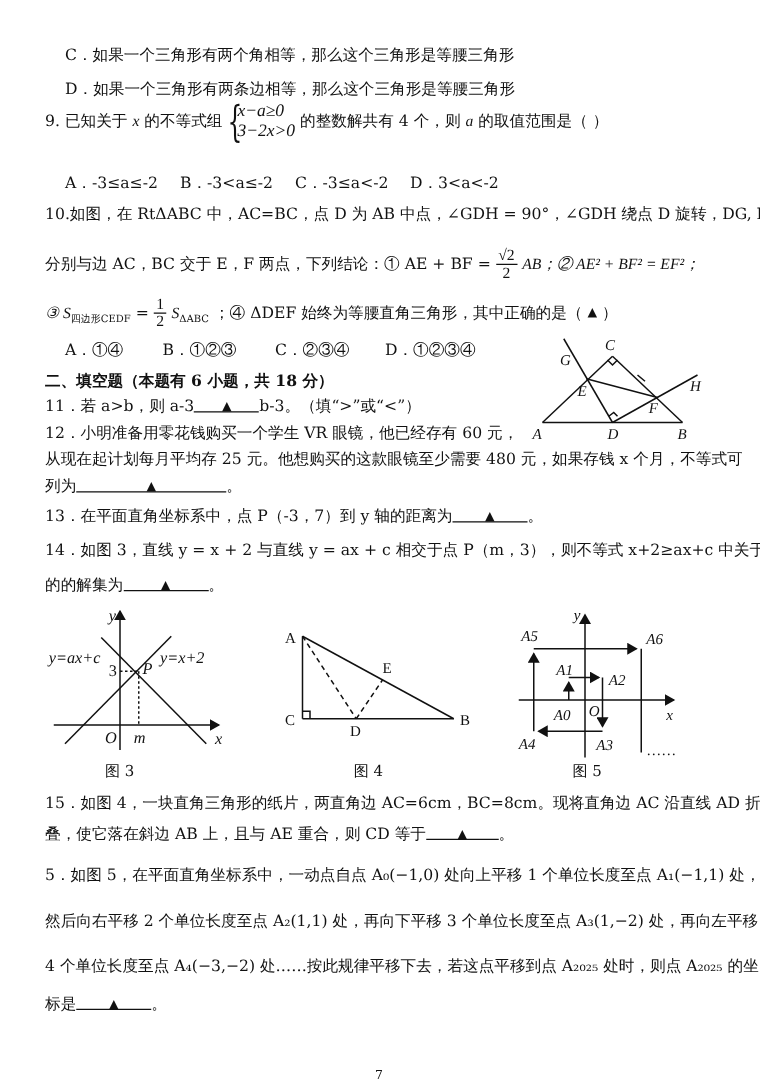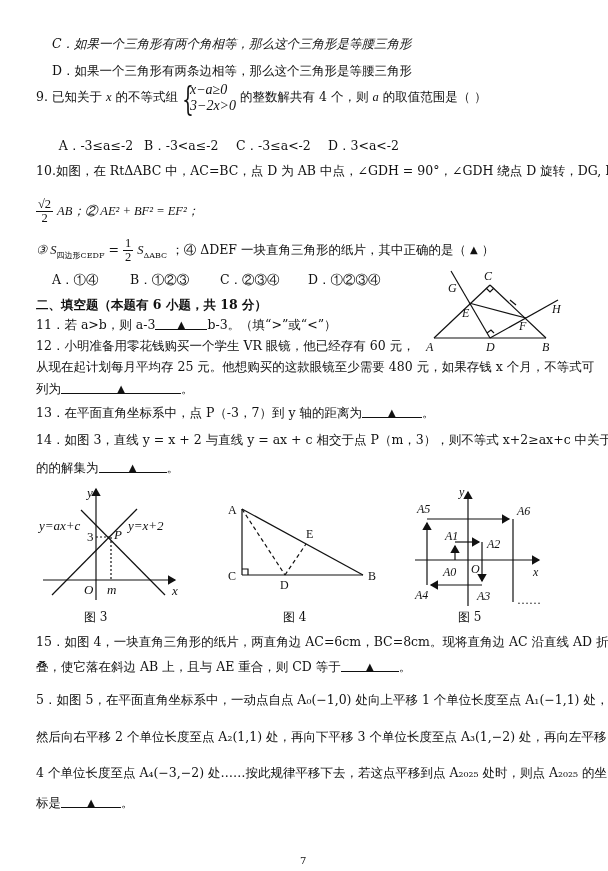--- a/index.html
+++ b/index.html
@@ -19,63 +19,64 @@
   .sys .brace { position: absolute; left: 0; top: 0; font-size: 34px; line-height: 32px; font-family: "DejaVu Serif", serif; transform: scaleX(0.55); transform-origin: left; }
   .sys .row { display: block; line-height: 16px; font-family: "Liberation Serif", serif; font-size: 14px; }
   sub, sup { font-size: 8px; text-align: right; }
   .fig { position: absolute; }
   .caption { position: absolute; font-size: 12px; }
   .opt { display: inline-block; }
 </style>
 </head>
 <body>
 
-<div class="line" style="left:52px; top:36px;font-style:italic;">C．如果一个三角形有两个角相等，那么这个三角形是等腰三角形</div>
+<div class="line" style="left:52px; top:36px;">C．如果一个三角形有两个角相等，那么这个三角形是等腰三角形</div>
 <div class="line" style="left:52px; top:63px;">D．如果一个三角形有两条边相等，那么这个三角形是等腰三角形</div>
 
 <div class="line" style="left:36px; top:80px; height:34px; line-height:34px;">
   <span>9.</span>
   <span>已知关于</span>
   <span class="it">x</span>
   <span>的不等式组</span>
   <span class="sys">
     <span class="brace">{</span>
     <span class="row it">x−a≥0</span>
     <span class="row it">3−2x&gt;0</span>
   </span>
   <span>的整数解共有 4 个，则</span>
   <span class="it">a</span>
   <span>的取值范围是（        ）</span>
 </div>
 <div class="line" style="left:52px; top:138px;">
-  <span class="opt" style="width:88px;text-align:center;">A．-3≤a≤-2</span>
+  <span class="opt" style="width:88px;">A．-3≤a≤-2</span>
   <span class="opt" style="width:88px;">B．-3&lt;a≤-2</span>
   <span class="opt" style="width:88px;">C．-3≤a&lt;-2</span>
   <span class="opt">D．3&lt;a&lt;-2</span>
 </div>
 
 <div class="line" style="left:36px; top:163px;">
   <span>10.</span><span>如图，在 RtΔABC 中，AC=BC，点 D 为 AB 中点，∠GDH = 90°，∠GDH 绕点 D 旋转，DG, DH</span>
 </div>
 <div class="line" style="left:36px; top:196px; height:30px; line-height:30px;">
+  <span>分别与边 AC，BC 交于 E，F 两点，下列结论：① AE + BF =</span>
   <span class="frac">
     <span class="num">√2</span>
     <span class="den">2</span>
   </span>
   <span class="it">AB；② AE² + BF² = EF²；</span>
 </div>
 <div class="line" style="left:36px; top:235px; height:30px; line-height:30px;">
   <span class="it">③ S</span><sub>四边形CEDF</sub>
   <span>=</span>
   <span class="frac">
     <span class="num">1</span>
     <span class="den">2</span>
   </span>
   <span class="it">S</span><sub>ΔABC</sub>
-  <span>；④ ΔDEF 一块直角三角形的纸片，其中正确的是（</span>
+  <span>；④ ΔDEF 始终为等腰直角三角形，其中正确的是（</span>
   <span class="tri">▲</span>
   <span>）</span>
 </div>
 <div class="line" style="left:52px; top:272px;">
   <span class="opt" style="width:74px;">A．①④</span>
   <span class="opt" style="width:86px;">B．①②③</span>
   <span class="opt" style="width:84px;">C．②③④</span>
   <span class="opt">D．①②③④</span>
 </div>
 

